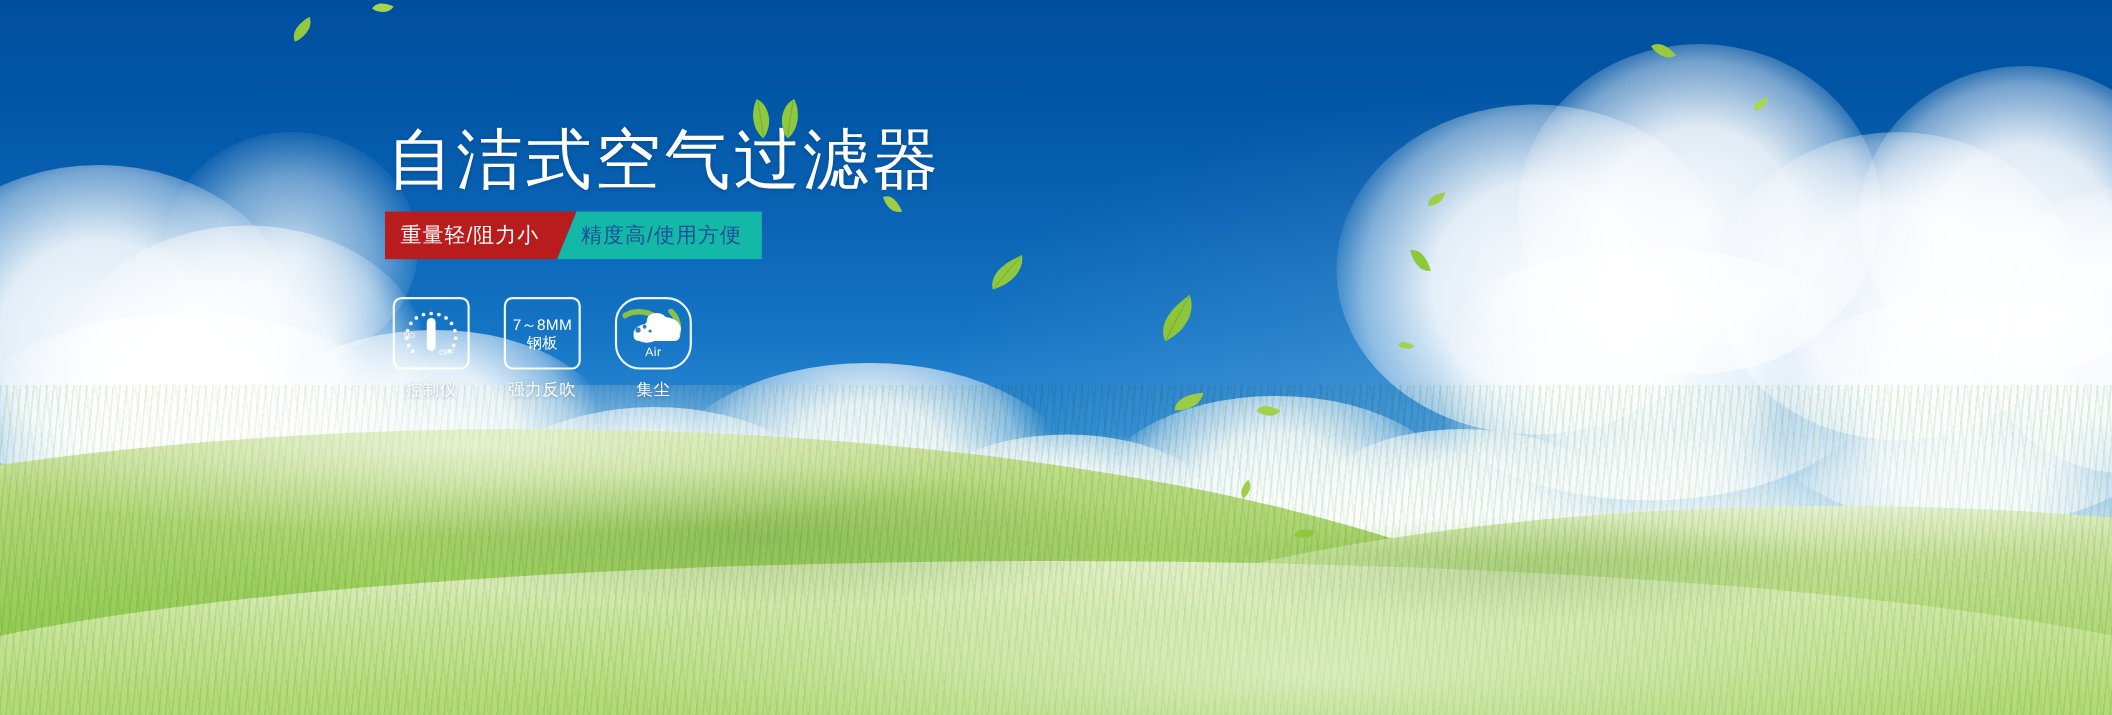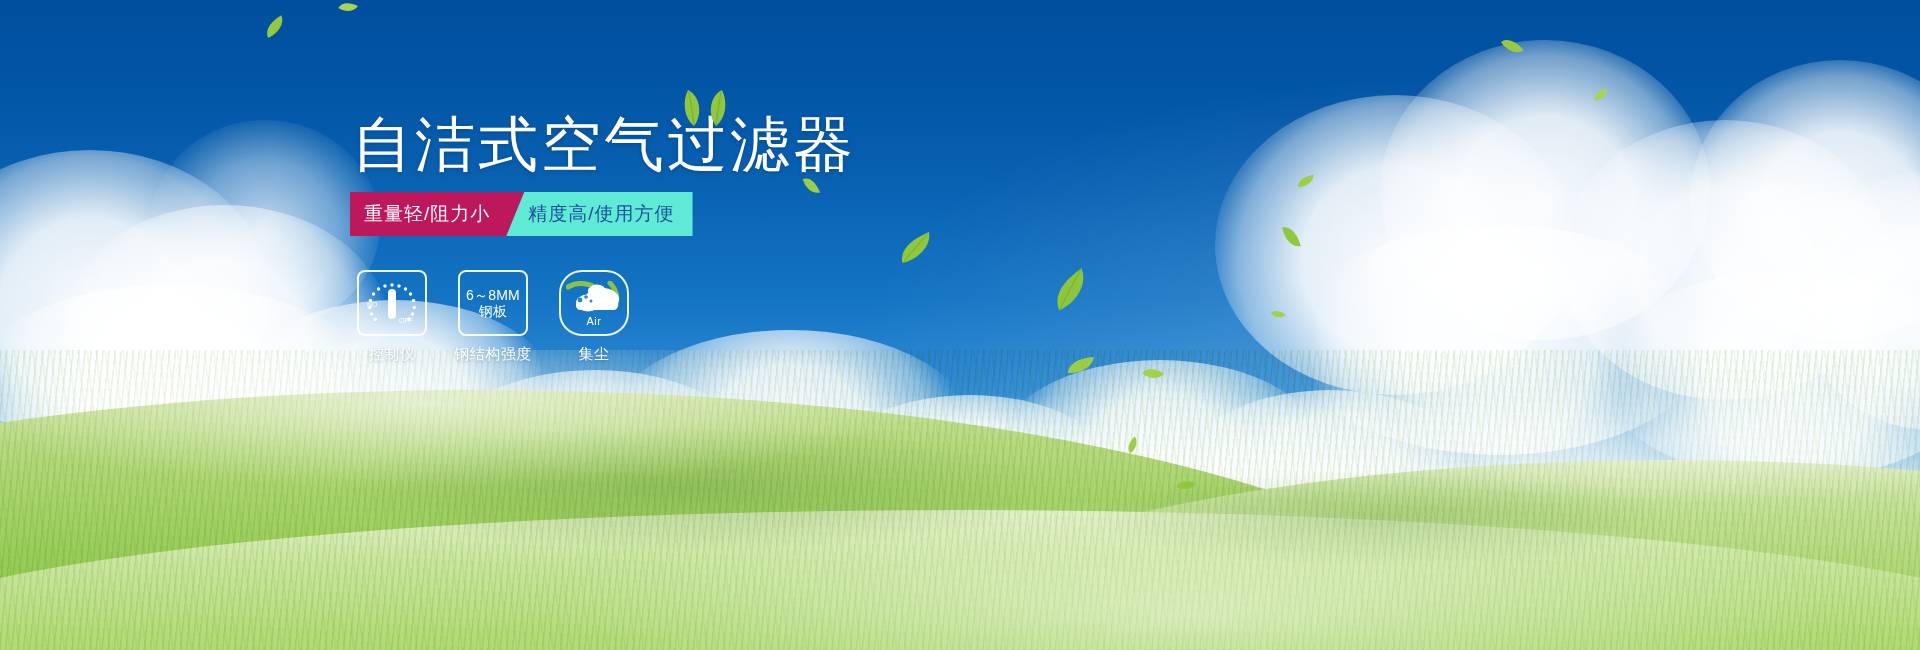--- a/index.html
+++ b/index.html
@@ -116,26 +116,26 @@
 
   .title-leaves{position:absolute;left:676px;top:88px;}
 
   
   .tabs{position:absolute;left:350px;top:192px;height:44px;display:flex;}
   .tab{
     height:44px;display:flex;align-items:center;white-space:nowrap;
     font-size:19px;letter-spacing:1px;
   }
   .tab-a{
-    background:#be185d;color:#fff;
+    background:#b91c1c;color:#fff;
     padding:0 34px 0 14px;
     clip-path:polygon(0 0, 100% 0, calc(100% - 18px) 100%, 0 100%);
   }
   .tab-b{
-    background:#5eead4;color:#1b4f9c;
+    background:#14b8a6;color:#1b4f9c;
     padding:0 18px 0 22px;margin-left:-18px;
     clip-path:polygon(18px 0, 100% 0, 100% 100%, 0 100%);
   }
 
   
   .features{position:absolute;left:356px;top:270px;display:flex;gap:29px;}
   .feature{width:72px;display:flex;flex-direction:column;align-items:center;}
   .fbox{
     width:70px;height:66px;border:2px solid rgba(255,255,255,.92);
     border-radius:8px;display:flex;align-items:center;justify-content:center;
@@ -316,25 +316,25 @@
           </svg>
         </div>
         <div class="flabel">控制仪</div>
       </div>
 
 
 
       <div class="feature">
         <div class="fbox">
           <div class="fbox-text">
-            <div>6～8MM</div>
+            <div>7～8MM</div>
             <div>钢板</div>
           </div>
         </div>
-        <div class="flabel">钢结构强度</div>
+        <div class="flabel">强力反吹</div>
       </div>
 
       <div class="feature">
         <div class="fbox air">
           <svg width="56" height="44" viewBox="0 0 56 44">
             <path d="M2 6C12 0 26 2 34 10" stroke="#8fc73e" stroke-width="5" fill="none" stroke-linecap="round" opacity=".95"></path>
             <path d="M44 2C50 8 52 16 50 24" stroke="#8fc73e" stroke-width="5" fill="none" stroke-linecap="round" opacity=".95"></path>
             <g fill="#ffffff">
               <ellipse cx="36" cy="18" rx="17" ry="11"></ellipse>
               <ellipse cx="22" cy="22" rx="12" ry="8.5"></ellipse>

